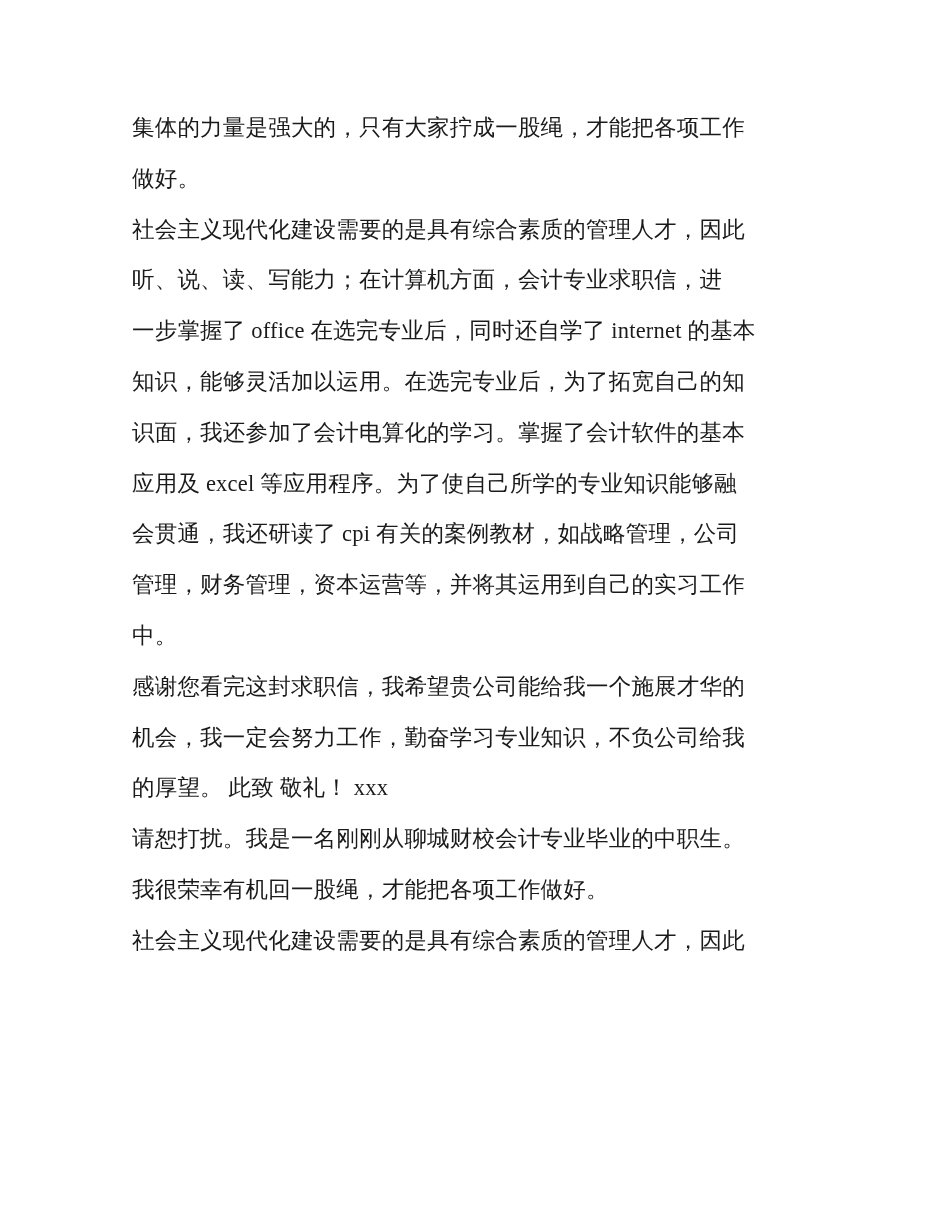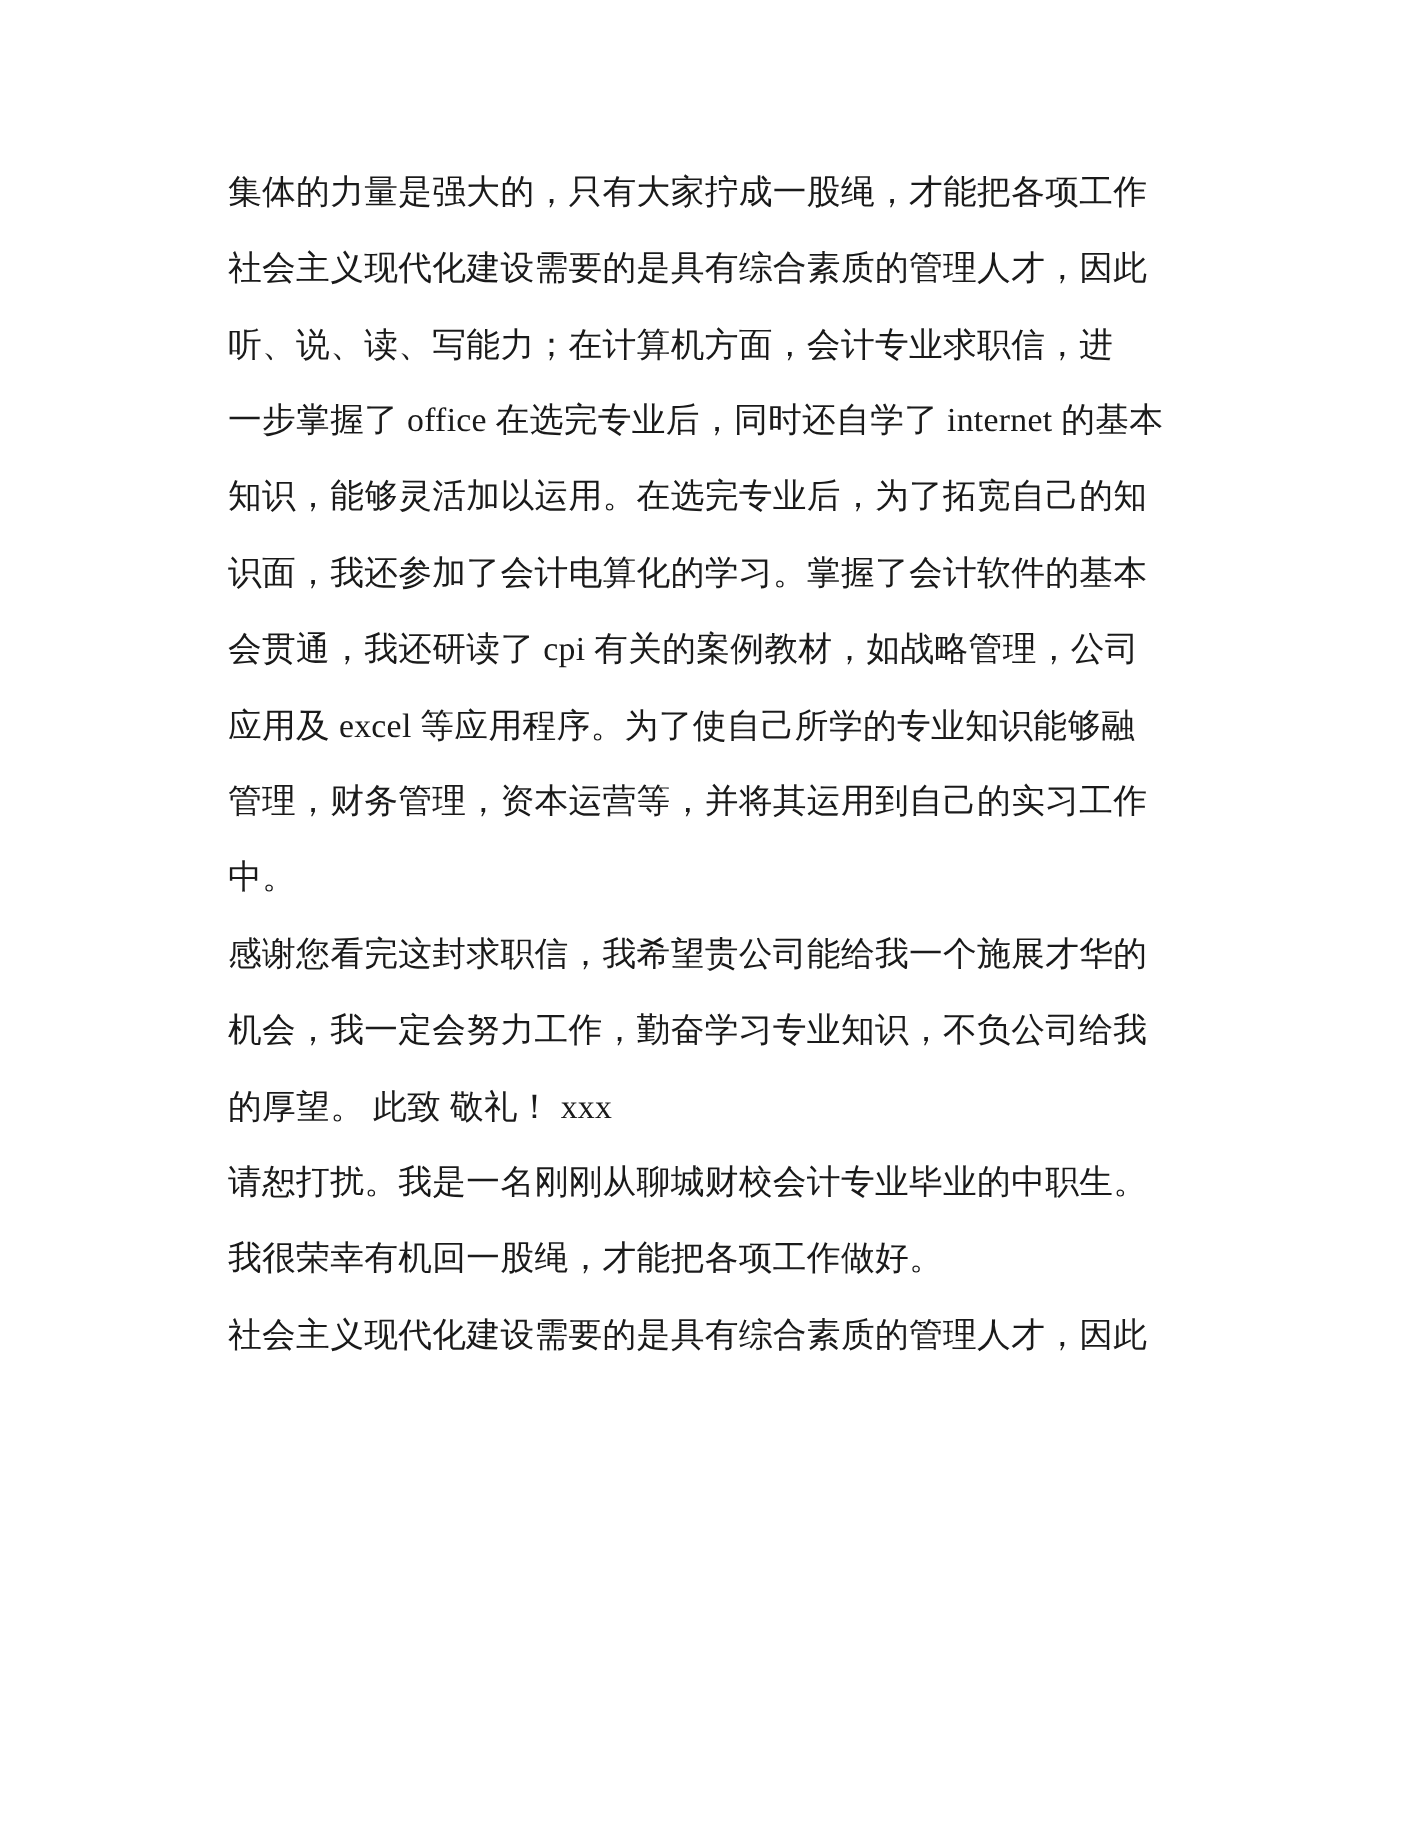--- a/index.html
+++ b/index.html
@@ -16,45 +16,46 @@
       color: #1a1a1a;
     }
     .page {
       position: absolute;
       left: 0; top: 0;
       width: 950px; height: 1229px;
       background: #ffffff;
     }
     .body-text {
       position: absolute;
-      left: 152px;
+      left: 132px;
       top: 110px;
       width: 680px;
     }
     .line {
       height: 50.8px;
       line-height: 36px;
       font-size: 22.5px;
       white-space: nowrap;
       letter-spacing: 0.2px;
     }
   </style>
 </head>
 <body>
 
 <div class="page">
   <div class="body-text">
     <div class="line">集体的力量是强大的，只有大家拧成一股绳，才能把各项工作</div>
+    <div class="line">做好。</div>
     <div class="line">社会主义现代化建设需要的是具有综合素质的管理人才，因此</div>
     <div class="line">听、说、读、写能力；在计算机方面，会计专业求职信，进</div>
     <div class="line">一步掌握了 office 在选完专业后，同时还自学了 internet 的基本</div>
     <div class="line">知识，能够灵活加以运用。在选完专业后，为了拓宽自己的知</div>
     <div class="line">识面，我还参加了会计电算化的学习。掌握了会计软件的基本</div>
+    <div class="line">应用及 excel 等应用程序。为了使自己所学的专业知识能够融</div>
     <div class="line">会贯通，我还研读了 cpi 有关的案例教材，如战略管理，公司</div>
-    <div class="line">应用及 excel 等应用程序。为了使自己所学的专业知识能够融</div>
     <div class="line">管理，财务管理，资本运营等，并将其运用到自己的实习工作</div>
     <div class="line">中。</div>
     <div class="line">感谢您看完这封求职信，我希望贵公司能给我一个施展才华的</div>
     <div class="line">机会，我一定会努力工作，勤奋学习专业知识，不负公司给我</div>
     <div class="line">的厚望。 此致 敬礼！ xxx</div>
     <div class="line">请恕打扰。我是一名刚刚从聊城财校会计专业毕业的中职生。</div>
     <div class="line">我很荣幸有机回一股绳，才能把各项工作做好。</div>
     <div class="line">社会主义现代化建设需要的是具有综合素质的管理人才，因此</div>
   </div>
 </div>

